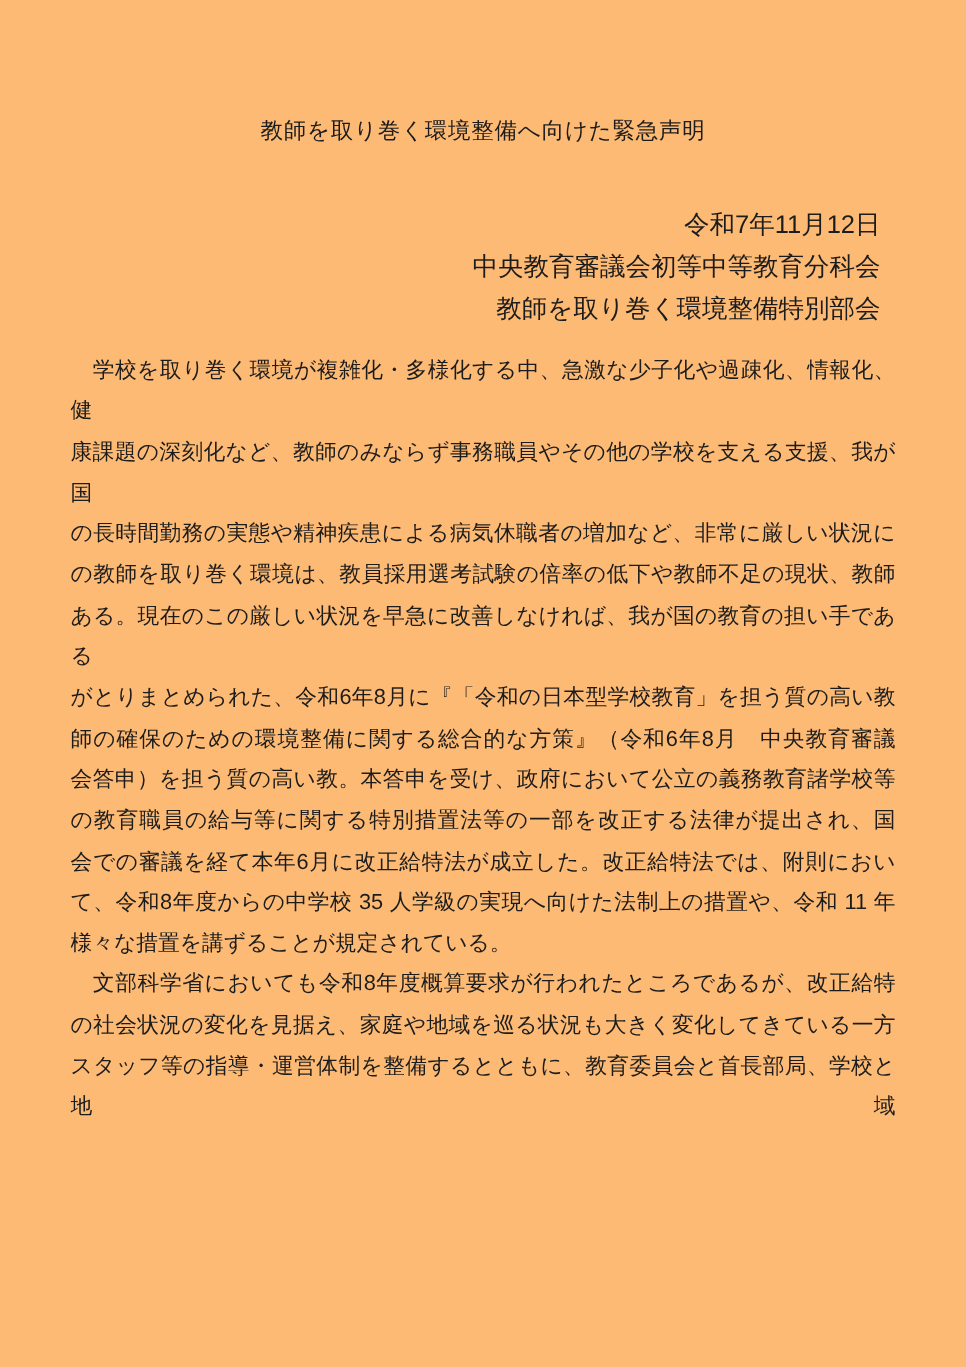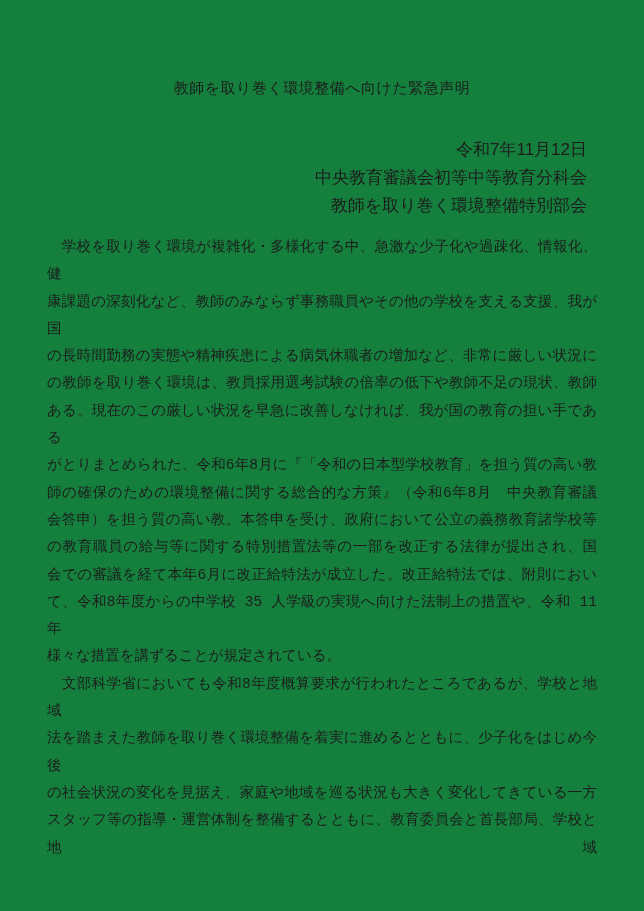--- a/index.html
+++ b/index.html
@@ -4,21 +4,21 @@
 <style>
   html, body {
     margin: 0;
     padding: 0;
     background: #e9e9e9;
   }
   .page {
     width: 644px;
     height: 911px;
     margin: 0 auto;
-    background: #15803d;
+    background: #fdba74;
     color: #1c1c1c;
     font-family: "Liberation Sans", "DejaVu Sans", sans-serif;
     box-sizing: border-box;
     padding: 78px 47px 16px 47px;
     overflow: hidden;
   }
   .doc-title {
     font-size: 15px;
     line-height: 20px;
     text-align: center;
@@ -33,21 +33,20 @@
     font-size: 17px;
     line-height: 28px;
   }
   .doc-body {
     margin-top: 14px;
     font-size: 14.5px;
     line-height: 27.3px;
   }
   .paragraph {
     margin: 0;
-    font-family: Liberation Mono, monospace;
   }
   .text-line {
     text-align: justify;
     text-align-last: justify;
     white-space: pre-wrap;
     overflow: hidden;
   }
   .text-line.last-line {
     text-align-last: left;
   }
@@ -73,19 +72,18 @@
         <div class="text-line">ある。現在のこの厳しい状況を早急に改善しなければ、我が国の教育の担い手である</div>
         <div class="text-line">がとりまとめられた、令和6年8月に『「令和の日本型学校教育」を担う質の高い教</div>
         <div class="text-line">師の確保のための環境整備に関する総合的な方策』（令和6年8月　中央教育審議</div>
         <div class="text-line">会答申）を担う質の高い教。本答申を受け、政府において公立の義務教育諸学校等</div>
         <div class="text-line">の教育職員の給与等に関する特別措置法等の一部を改正する法律が提出され、国</div>
         <div class="text-line">会での審議を経て本年6月に改正給特法が成立した。改正給特法では、附則におい</div>
         <div class="text-line">て、令和8年度からの中学校 35 人学級の実現へ向けた法制上の措置や、令和 11 年</div>
         <div class="text-line last-line">様々な措置を講ずることが規定されている。</div>
       </div>
       <div class="paragraph">
-        <div class="text-line">　文部科学省においても令和8年度概算要求が行われたところであるが、学校と地域</div>
-        <div class="text-line">法を踏まえた教師を取り巻く環境整備を着実に進めるとともに、少子化をはじめ今後</div>
+        <div class="text-line">　文部科学省においても令和8年度概算要求が行われたところであるが、改正給特</div>
         <div class="text-line">の社会状況の変化を見据え、家庭や地域を巡る状況も大きく変化してきている一方</div>
         <div class="text-line">スタッフ等の指導・運営体制を整備するとともに、教育委員会と首長部局、学校と地域</div>
       </div>
     </div>
 </div>
 
 </body></html>

